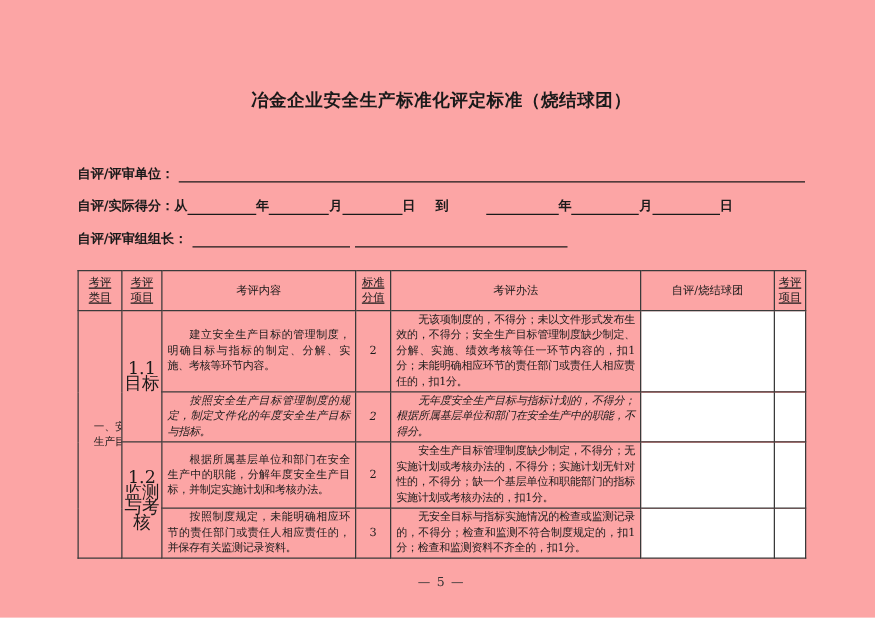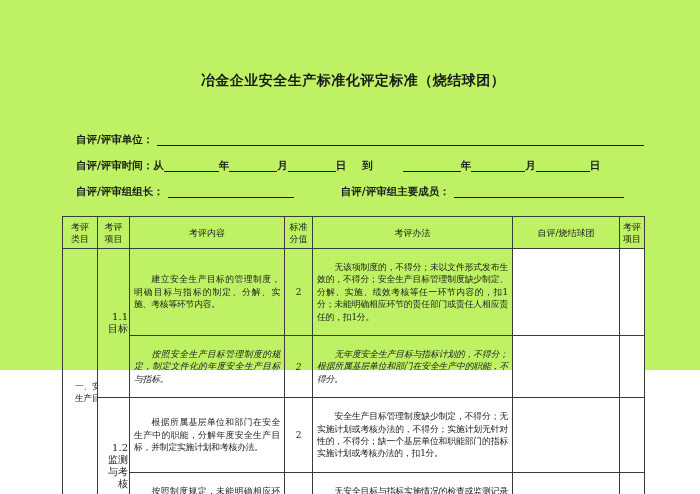--- a/index.html
+++ b/index.html
@@ -3,28 +3,28 @@
 <meta charset="utf-8">
 <style>
   * { margin:0; padding:0; box-sizing:border-box; }
   html,body { background:#ffffff; }
   body {
     width:700px; height:494px; overflow:hidden;
     font-family:"DejaVu Serif","Liberation Serif",serif;
     color:#1a1a1a;
   }
   .page {
-    position:relative; width:700px; height:370px;
-    padding:72px 56px 0 62px; background:#bef264;
+    position:relative; width:700px; height:494px;
+    padding:72px 56px 0 62px; background:#fca5a5;
   }
   .doc-title {
     text-align:center; font-size:14px; font-weight:bold;
     letter-spacing:0.5px; white-space:nowrap;
   }
-  .form-section { margin-top:36px; font-size:10.5px; font-weight:bold;margin-left:14px; }
+  .form-section { margin-top:36px; font-size:10.5px; font-weight:bold; }
   .form-row {
     display:flex; align-items:flex-end; height:20px; margin-bottom:6px;
     white-space:nowrap;
   }
   .form-row .lbl { line-height:14px; }
   .blank {
     display:inline-block; border-bottom:1px solid #1a1a1a; height:13px;
   }
   .b-unit { flex:1; margin-left:4px; }
   .b-date1 { width:55px; } .b-date2 { width:48px; } .b-date3 { width:48px; }
@@ -45,31 +45,31 @@
   table.eval col.c5 { width:200px; }
   table.eval col.c6 { width:107px; }
   table.eval col.c7 { width:25px; }
   table.eval th, table.eval td {
     border:1px solid #3a3a3a; vertical-align:middle;
     font-weight:normal; overflow:hidden;
   }
   table.eval th {
     font-size:9px; line-height:12px; text-align:center; padding:2px 0;
   }
-  th .w2 { display:inline-block; width:2em; line-height:12px; }
+  th .w2 { display:inline-block; width:2em; line-height:12px;text-decoration:underline; }
   .rh0 { height:32px; } .rh1 { height:51px; } .rh2 { height:39px;font-style:italic; }
   .rh3 { height:53px; } .rh4 { height:38px; }
   td.cat {
     font-size:8.5px; line-height:12px; text-align:center; padding:12px;
   }
   td.cat .w4 { display:inline-block; width:4em; text-align:left; }
-  td.item { font-size:10px; line-height:12px; padding:2px 1px; text-align:right; }
+  td.item { font-size:14px; line-height:12px; padding:2px 1px; text-align:center; }
   td.para {
     font-size:8.8px; line-height:12.4px; text-align:justify;
-    text-indent:2em; padding:12px 4px; letter-spacing:-0.2px;
+    text-indent:2em; padding:1px 4px; letter-spacing:-0.2px;
   }
   td.score { font-size:9px; text-align:center; }
   td.empty { background:#ffffff; }
   .page-number {
     margin-top:14px; text-align:center; font-size:10px;
     color:#333333; letter-spacing:1px;
   }
 </style>
 </head>
 <body>
@@ -79,40 +79,39 @@
   <div class="doc-title">冶金企业安全生产标准化评定标准（烧结球团）</div>
 
   <div class="form-section">
 
     <div class="form-row">
       <span class="lbl">自评/评审单位：</span>
       <span class="blank b-unit"></span>
     </div>
 
     <div class="form-row">
-      <span class="lbl">自评/评审时间：从</span>
+      <span class="lbl">自评/实际得分：从</span>
       <span class="blank b-date1"></span>
       <span class="lbl">年</span>
       <span class="blank b-date2"></span>
       <span class="lbl">月</span>
       <span class="blank b-date3"></span>
       <span class="lbl">日</span>
       <span class="lbl gap-to">到</span>
       <span class="blank b-date4"></span>
       <span class="lbl">年</span>
       <span class="blank b-date5"></span>
       <span class="lbl">月</span>
       <span class="blank b-date6"></span>
       <span class="lbl">日</span>
     </div>
 
     <div class="form-row">
       <span class="lbl">自评/评审组组长：</span>
       <span class="blank b-leader"></span>
-      <span class="lbl members-lbl">自评/评审组主要成员：</span>
       <span class="blank b-members"></span>
     </div>
 
   </div>
 
   <table class="eval">
     <colgroup>
       <col class="c1">
         <col class="c2">
         <col class="c3">

